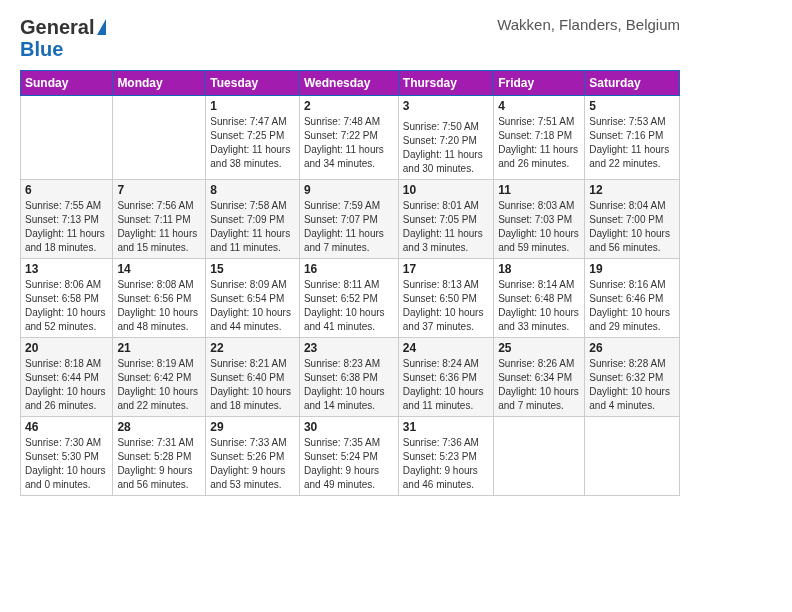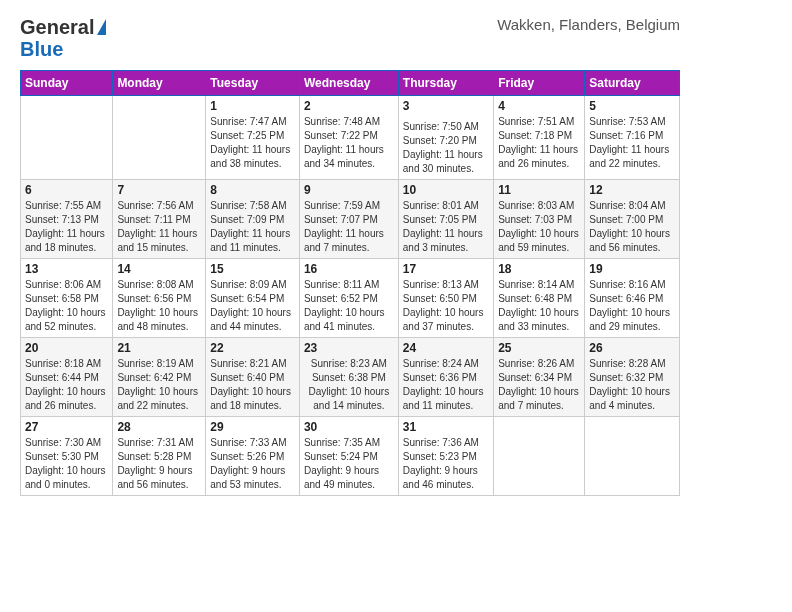--- a/index.html
+++ b/index.html
@@ -254,21 +254,21 @@
 Daylight: 10 hours and 22 minutes.</div>
           </td>
           <td>
             <div class="day-num">22</div>
             <div class="day-info" style="white-space: pre-line;">Sunrise: 8:21 AM
 Sunset: 6:40 PM
 Daylight: 10 hours and 18 minutes.</div>
           </td>
           <td>
             <div class="day-num">23</div>
-            <div class="day-info" style="white-space: pre-line; text-align: center;">Sunrise: 8:23 AM
+            <div class="day-info" style="white-space: pre-line;">Sunrise: 8:23 AM
 Sunset: 6:38 PM
 Daylight: 10 hours and 14 minutes.</div>
           </td>
           <td>
             <div class="day-num">24</div>
             <div class="day-info" style="white-space: pre-line;">Sunrise: 8:24 AM
 Sunset: 6:36 PM
 Daylight: 10 hours and 11 minutes.</div>
           </td>
           <td>
@@ -279,21 +279,21 @@
           </td>
           <td>
             <div class="day-num">26</div>
             <div class="day-info" style="white-space: pre-line;">Sunrise: 8:28 AM
 Sunset: 6:32 PM
 Daylight: 10 hours and 4 minutes.</div>
           </td>
         </tr>
         <tr>
           <td>
-            <div class="day-num">27</div>
+            <div class="day-num">46</div>
             <div class="day-info" style="white-space: pre-line;">Sunrise: 7:30 AM
 Sunset: 5:30 PM
 Daylight: 10 hours and 0 minutes.</div>
           </td>
           <td>
             <div class="day-num">28</div>
             <div class="day-info" style="white-space: pre-line;">Sunrise: 7:31 AM
 Sunset: 5:28 PM
 Daylight: 9 hours and 56 minutes.</div>
           </td>

